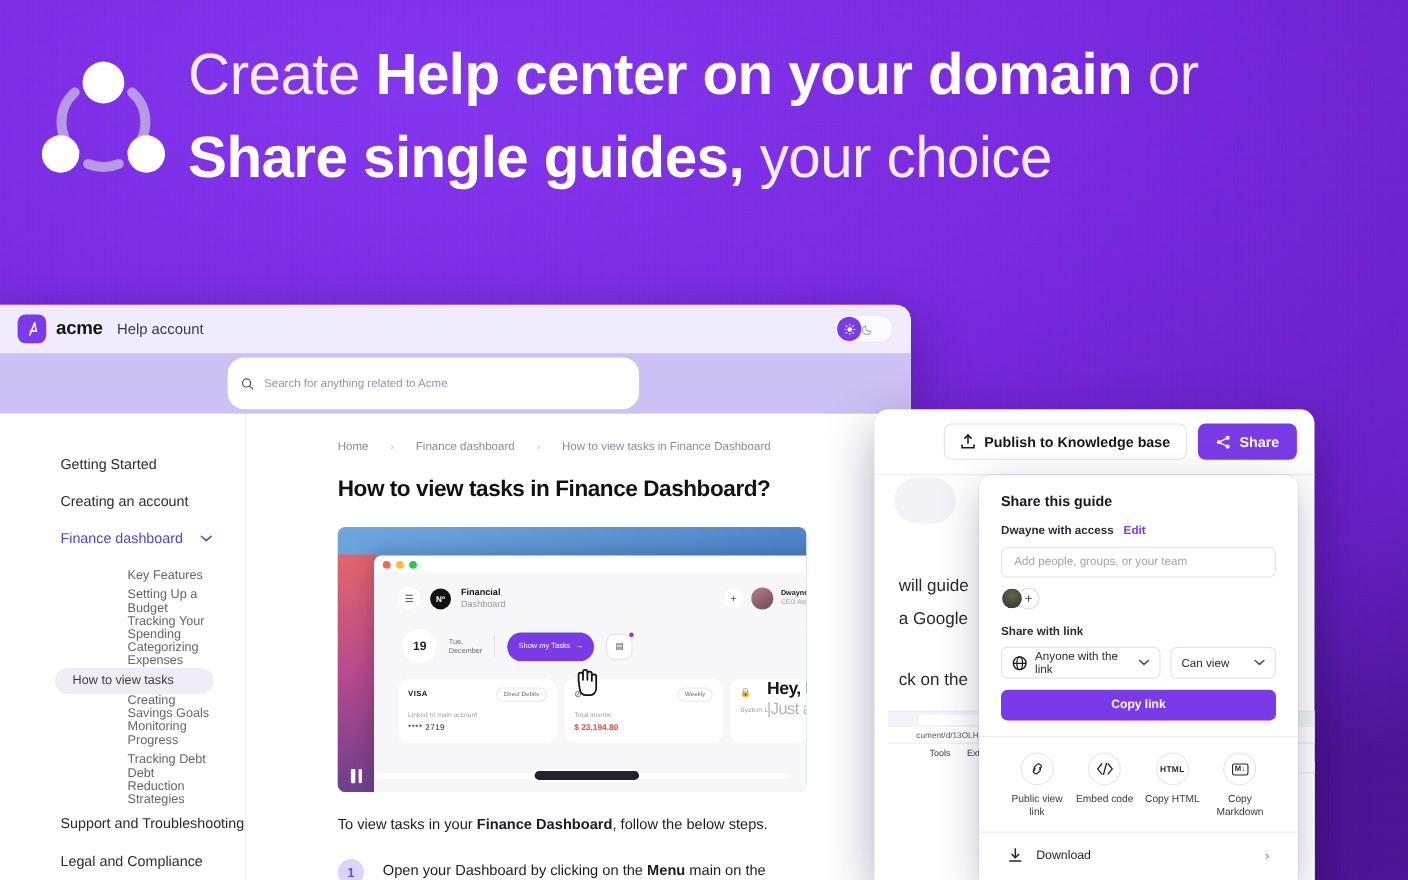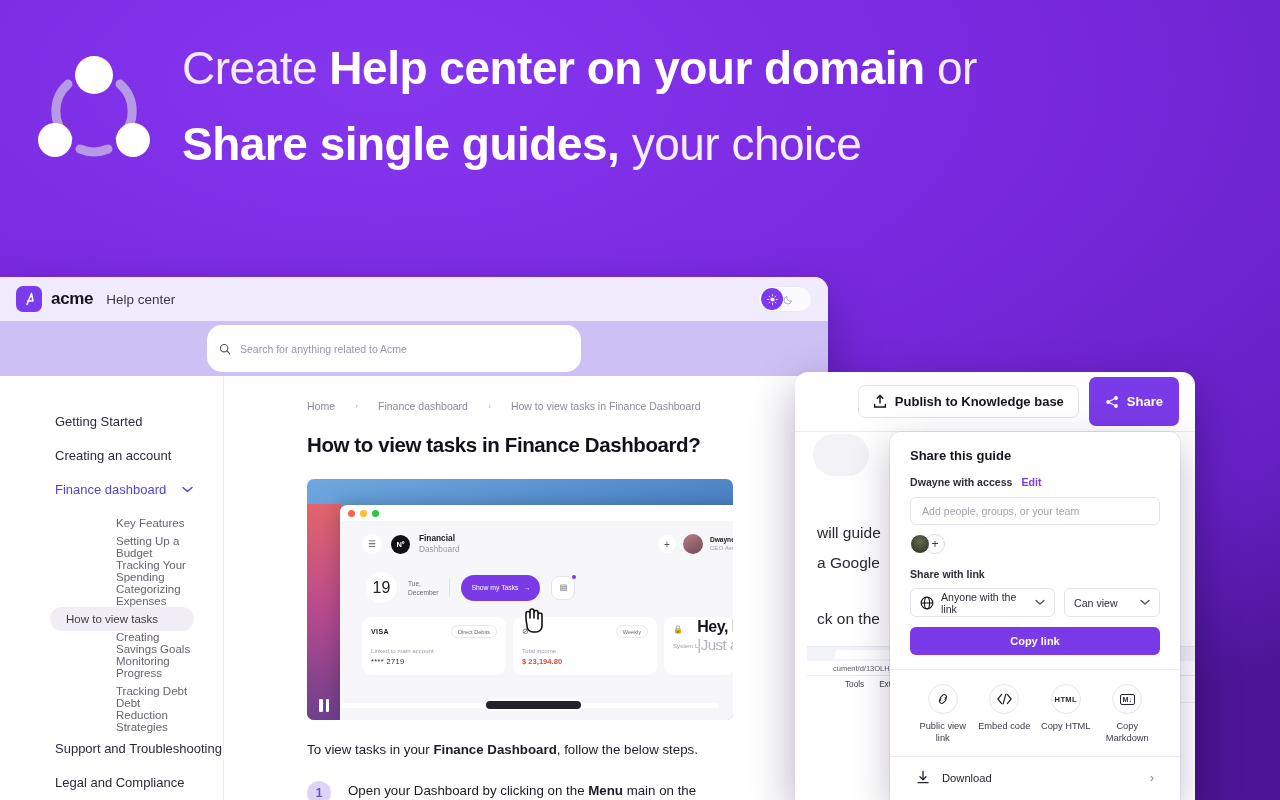--- a/index.html
+++ b/index.html
@@ -28,23 +28,23 @@
   
   #hero {
     position: absolute; left: 0; top: 0; width: 1280px; height: 250px;
     display: flex; align-items: center;
   }
   #hero-logo {
     position: absolute; left: 38px; top: 54px;
     width: 112px; height: 112px;
   }
   #hero-text {
-    position: absolute; left: 182px; top: 30px; width: 1080px;
+    position: absolute; left: 171px; top: 30px; width: 1080px;
     color: #f2ecfd;
-    font-size: 46px;
+    font-size: 53px;
     line-height: 76px;
     letter-spacing: -0.5px;
     font-weight: 300;
   }
   #hero-text .b { font-weight: 700; color: #ffffff; }
   #hero-text .line { white-space: nowrap; }
 
   
   #helpcenter-window {
     position: absolute; left: 0; top: 277px;
@@ -142,21 +142,21 @@
   .vrow-head { display: flex; align-items: center; padding: 12px 10px 0 22px; gap: 9px; }
   .v-ham { width: 20px; height: 20px; border-radius: 50%; background: #fff; display:flex;align-items:center;justify-content:center; font-size:9px;color:#555; }
   .v-avatar-dark { width: 19px; height: 19px; border-radius: 50%; background:#111; color:#fff; font-size:7.5px; display:flex;align-items:center;justify-content:center; font-weight:700;}
   .v-title-b { font-size: 8.3px; font-weight: 700; color: #17151d; line-height: 1.35;}
   .v-title-s { font-size: 8.3px; color: #9b98a4; line-height: 1.35;}
   .v-plus { width: 18px;height:18px;border-radius:50%;background:#fff;display:flex;align-items:center;justify-content:center;font-size:10px;color:#555;}
   .v-ph { width:20px;height:20px;border-radius:50%;background:linear-gradient(150deg,#b8808a,#6e4a52);}
   .v-nm { font-size:6.6px;font-weight:700;color:#1a1820;line-height:1.3;}
   .v-nr { font-size:6.2px;color:#a09daa;line-height:1.3;}
   .vrow2 { display:flex; align-items:center; gap:11px; padding: 17px 0 0 26px; }
-  .v-day { width:31px;height:31px;border-radius:50%;background:#fff;display:flex;align-items:center;justify-content:center;font-size:16px;font-weight:400;color:#22202a;}
+  .v-day { width:31px;height:31px;border-radius:50%;background:#fff;display:flex;align-items:center;justify-content:center;font-size:11px;font-weight:700;color:#22202a;}
   .v-date { font-size:6.6px;color:#6a6775; line-height:1.4; }
   .v-vline { width:1px;height:19px;background:#e2e0e8; }
   .v-cta { width:79px;height:26px;border-radius:14px;background:#7b3ae8;display:flex;align-items:center;justify-content:space-between;padding:0 10px;color:#fff;font-size:6.8px;}
   .v-cal { width:24px;height:24px;border-radius:8px;border:1px solid #e4e2ea;background:#fff;display:flex;align-items:center;justify-content:center;font-size:8px;color:#55525e;position:relative;}
   .v-cal .dot { position:absolute; right:-2px; top:-2px; width:4px;height:4px;border-radius:50%;background:#7b3ae8;}
   .v-hey { position:absolute; right:-24px; top:97px; }
   .v-hey1 { font-size:16px; font-weight:700; color:#16141c; letter-spacing:-.5px;}
   .v-hey2 { font-size:15px; color:#b6b3bf; letter-spacing:-.5px;}
   .v-cards { display:flex; gap:7px; padding: 14px 0 0 22px; }
   .v-card { background:#fff; border-radius:9px; padding:8px 9px; height:58px; }
@@ -194,21 +194,21 @@
   #ed-toolbar {
     height: 60px; display: flex; align-items: center; justify-content: flex-end;
     gap: 10px; padding-right: 16px; border-bottom: 1px solid #ecebf1;
   }
   #btn-publish {
     height: 33px; border: 1px solid #e3e1ea; border-radius: 7px; background: #fff;
     display: flex; align-items: center; gap: 8px; padding: 0 14px;
     font-size: 13px; font-weight: 700; color: #16141d; white-space: nowrap;
   }
   #btn-share {
-    height: 49px; border-radius: 7px; background: #7b3ae8;
+    height: 33px; border-radius: 7px; background: #7b3ae8;
     display: flex; align-items: center; gap: 8px; padding: 0 16px;
     font-size: 13px; font-weight: 700; color: #fff;
   }
   #ed-body { padding: 30px 0 0 22px; position: relative; }
   #ed-blob { position:absolute; left: 18px; top: 2px; width: 56px; height: 42px; border-radius: 28px; background:#f3f2f7; }
   .ed-line { font-size: 15.5px; color: #2a2832; line-height: 30px; white-space: nowrap; }
   #ed-gap { height: 26px; }
   #ed-shot {
     margin-top: 12px; margin-left: -10px; width: 420px; height: 210px;
     background: #fff; border-top: 1px solid #e7e6ec; overflow: hidden; position: relative;
@@ -315,21 +315,21 @@
 
 <div id="helpcenter-window">
 
   <div id="hc-topbar">
     <div id="hc-logo-mark">
       <svg width="14" height="14" viewBox="0 0 14 14">
         <path d="M9.5 1.5 L5 12.5 M9.5 1.5 L11 9 L5.5 9" stroke="#fff" stroke-width="1.5" fill="none" stroke-linecap="round" stroke-linejoin="round"></path>
       </svg>
     </div>
     <div id="hc-brand">acme</div>
-    <div id="hc-sub">Help center</div>
+    <div id="hc-sub">Help account</div>
     <div id="hc-theme">
       <div class="knob">
         <svg width="11" height="11" viewBox="0 0 12 12">
           <circle cx="6" cy="6" r="2.3" fill="#fff"></circle>
           <g stroke="#fff" stroke-width="1" stroke-linecap="round">
             <line x1="6" y1="0.7" x2="6" y2="2"></line>
               <line x1="6" y1="10" x2="6" y2="11.3"></line>
             <line x1="0.7" y1="6" x2="2" y2="6"></line>
               <line x1="10" y1="6" x2="11.3" y2="6"></line>
             <line x1="2.3" y1="2.3" x2="3.2" y2="3.2"></line>

